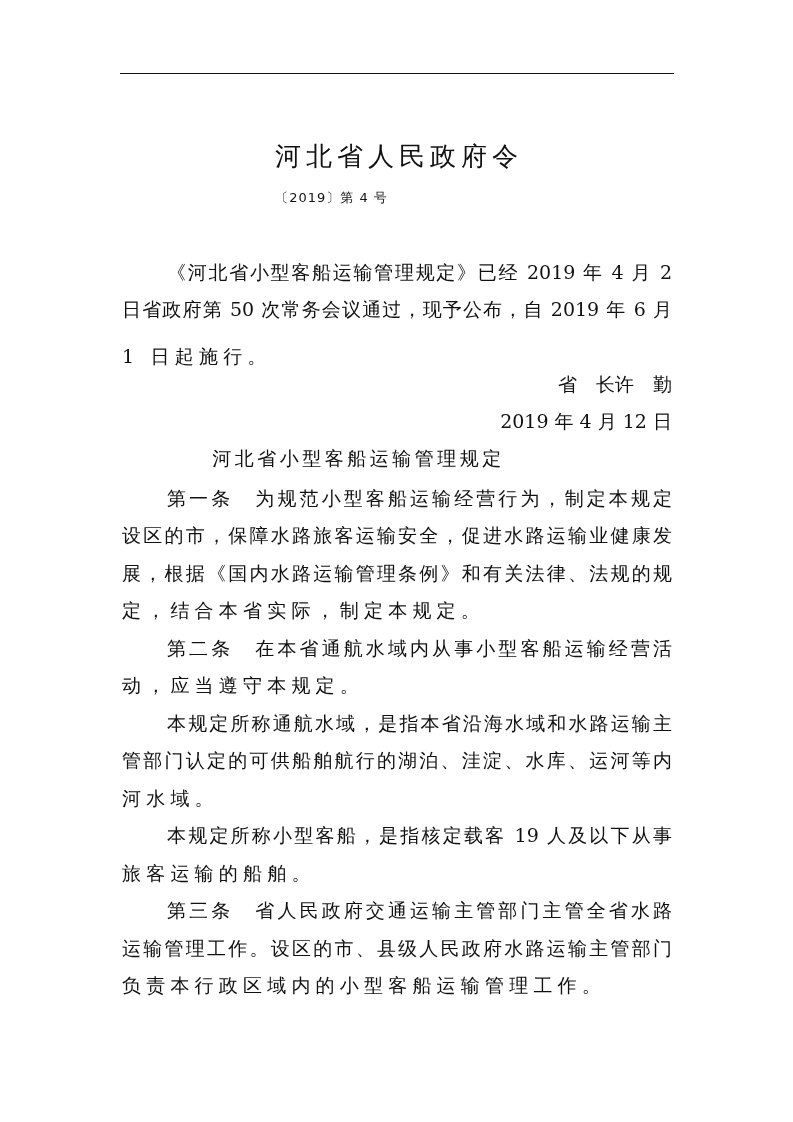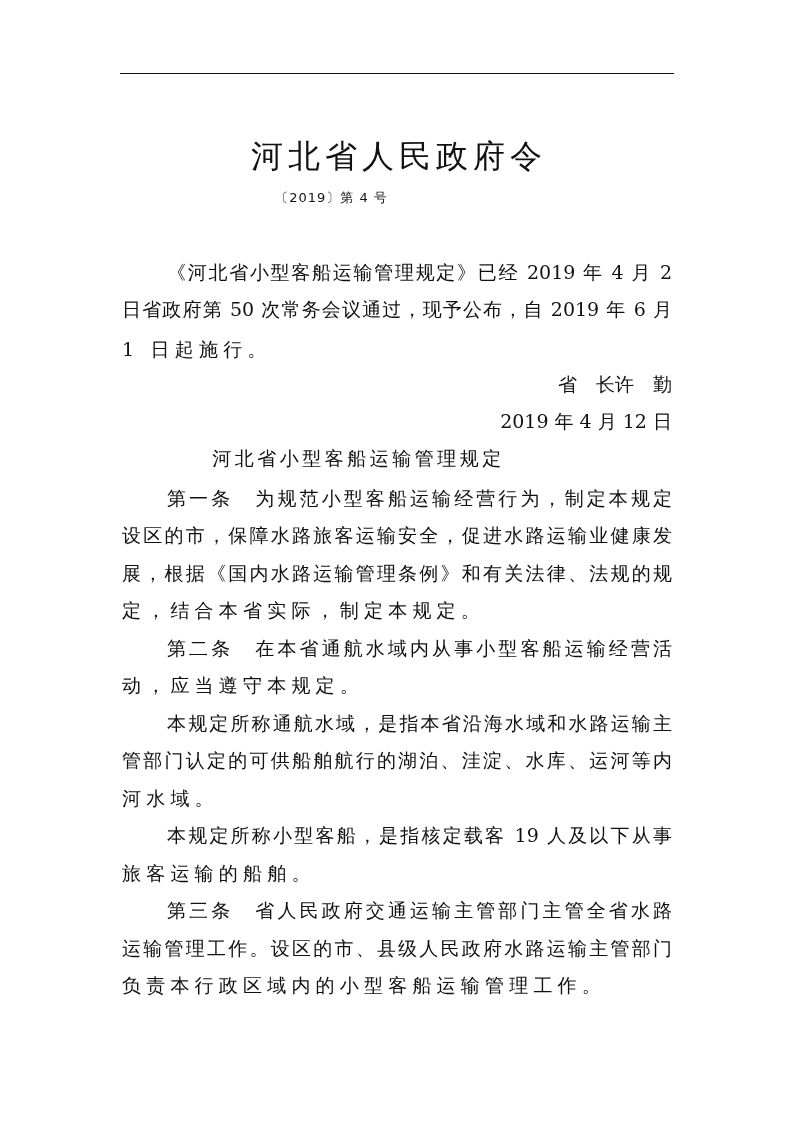--- a/index.html
+++ b/index.html
@@ -22,21 +22,21 @@
       width: 554px;
       height: 0;
       border-top: 1.5px solid #111111;
     }
     .title {
       position: absolute;
       left: 0;
       width: 793px;
       top: 138px;
       text-align: center;
-      font-size: 32px;
+      font-size: 26px;
       letter-spacing: 5px;
       line-height: 36px;
       font-weight: normal;
       padding-left: 5px;
       box-sizing: border-box;
     }
     .order-no {
       position: absolute;
       left: 0;
       width: 663px;
@@ -87,21 +87,21 @@
 <div>
 
   <div class="top-rule"></div>
 
   <div class="title">河北省人民政府令</div>
   <div class="order-no">〔2019〕第 4 号</div>
 
   <div>
     <div class="line indent" style="top:259px;">《河北省小型客船运输管理规定》已经 2019 年 4 月 2</div>
     <div class="line" style="top:296px;">日省政府第 50 次常务会议通过，现予公布，自 2019 年 6 月</div>
-    <div class="line last" style="top:336px;">1 日起施行。</div>
+    <div class="line last" style="top:343px;">1 日起施行。</div>
   </div>
 
   <div>
     <div class="line right" style="top:371px;">省　长许　勤</div>
     <div class="line right" style="top:408px;">2019 年 4 月 12 日</div>
   </div>
 
   <div class="section-heading">河北省小型客船运输管理规定</div>
 
   <div>

